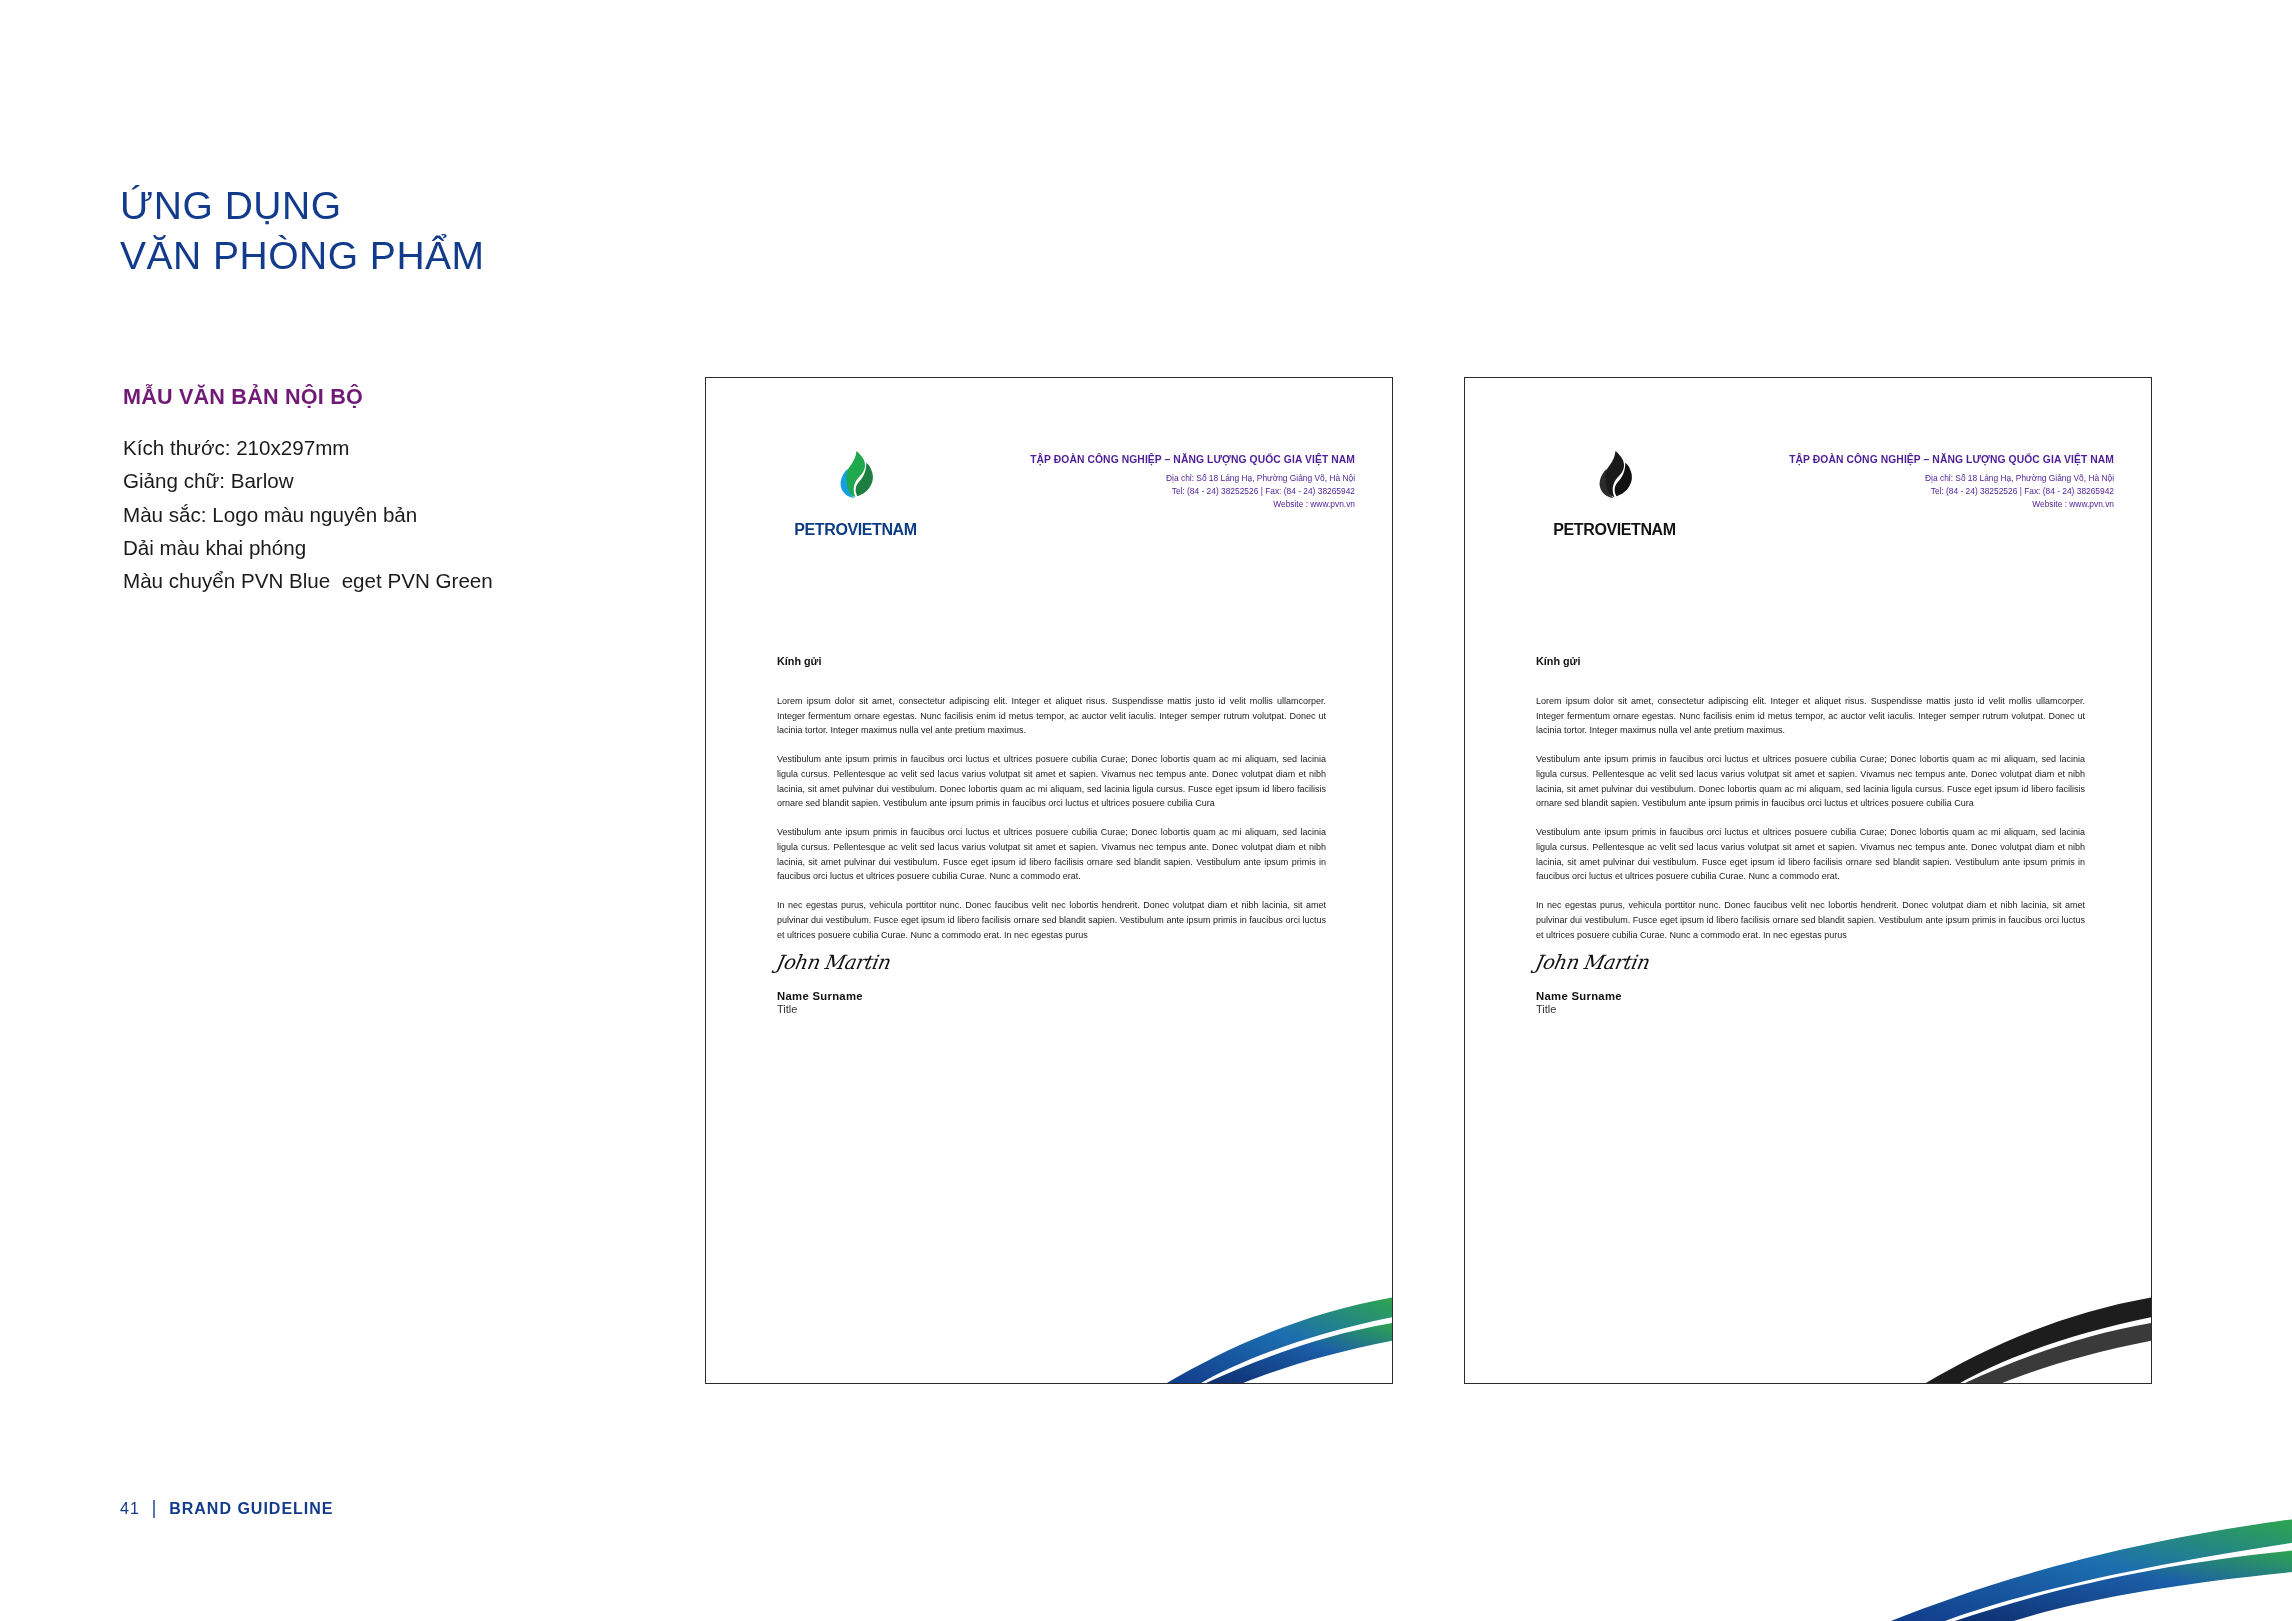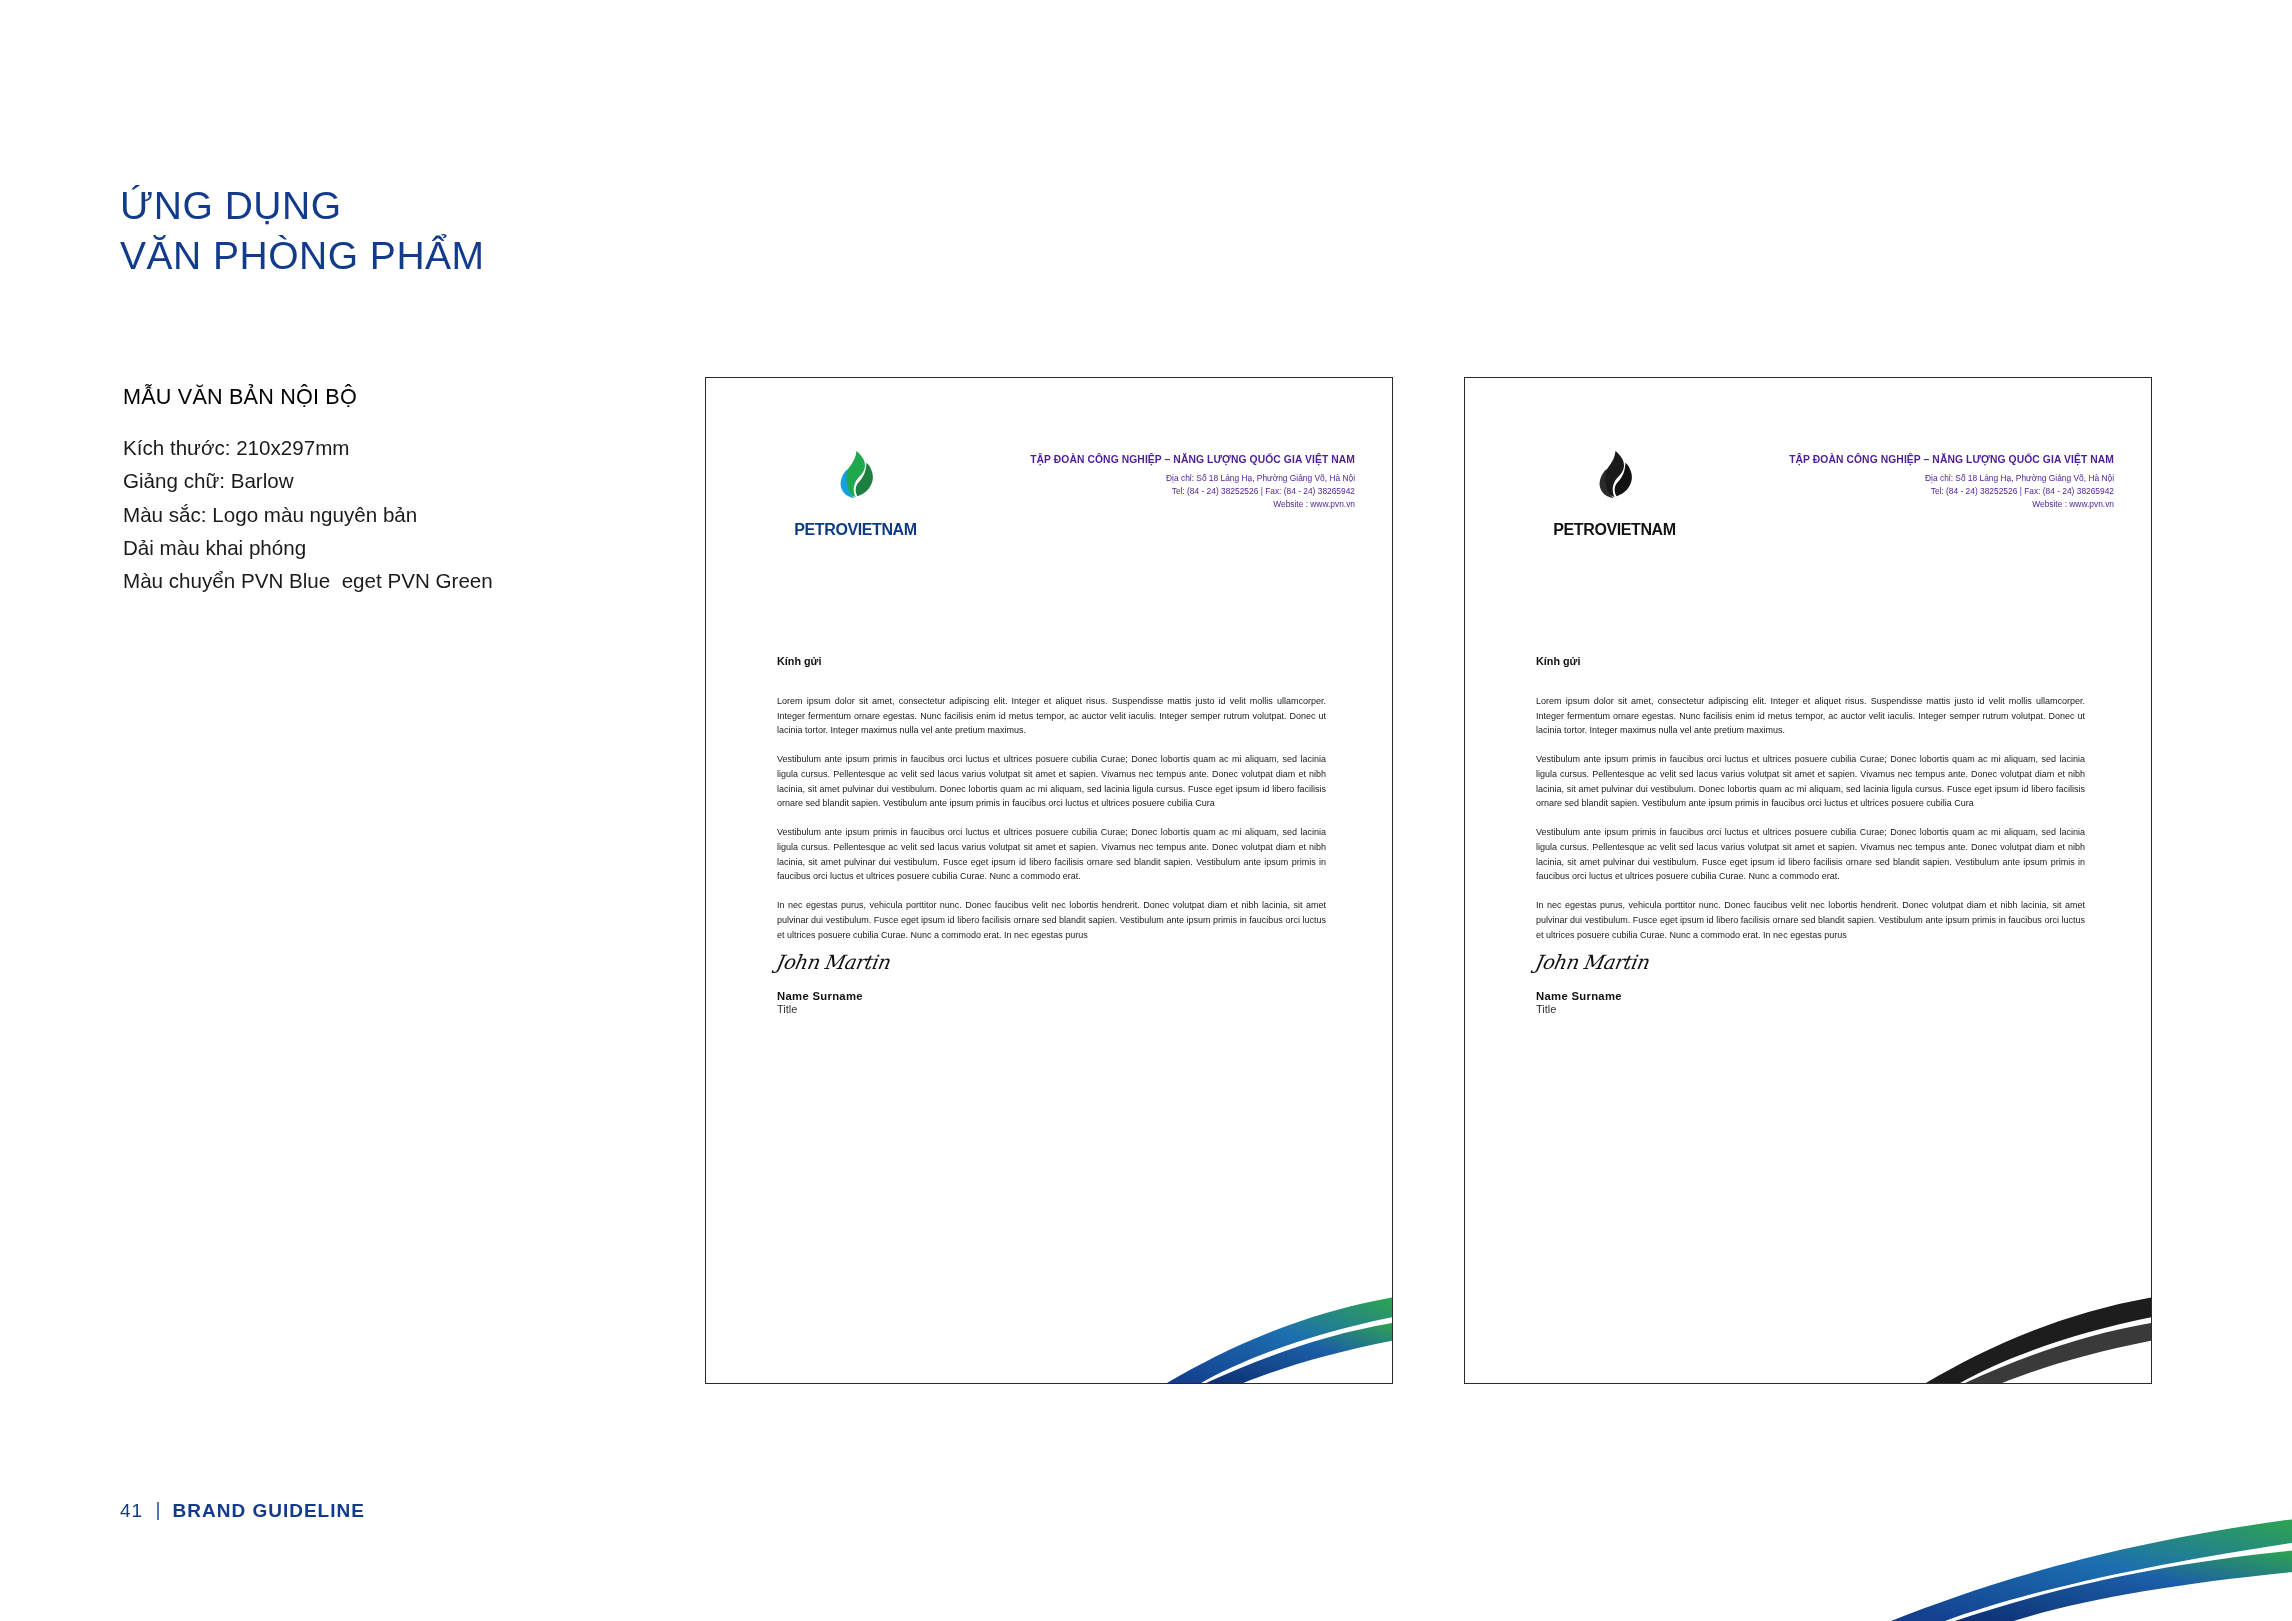--- a/index.html
+++ b/index.html
@@ -25,22 +25,22 @@
     font-size: 39px;
     letter-spacing: 0.5px;
     line-height: 1.28;
     white-space: pre-line;
   }
 
   .section-title {
     position: absolute;
     left: 123px;
     top: 384px;
-    color: #000000;
-    font-weight: normal;
+    color: #701a75;
+    font-weight: bold;
     font-size: 21.6px;
     letter-spacing: 0.2px;
   }
 
   .spec-list {
     position: absolute;
     left: 123px;
     top: 431px;
     color: #1b1b1b;
     font-size: 20.6px;
@@ -50,21 +50,21 @@
 
   
   .footer {
     position: absolute;
     left: 120px;
     top: 1500px;
     display: flex;
     align-items: center;
     gap: 13.7px;
     color: #123B8C;
-    font-size: 19px;
+    font-size: 16px;
     font-weight: bold;
     letter-spacing: 1px;
   }
   .footer .divider {
     display: inline-block;
     width: 2px;
     height: 17.6px;
     background: #123B8C;
     opacity: 0.7;
   }

